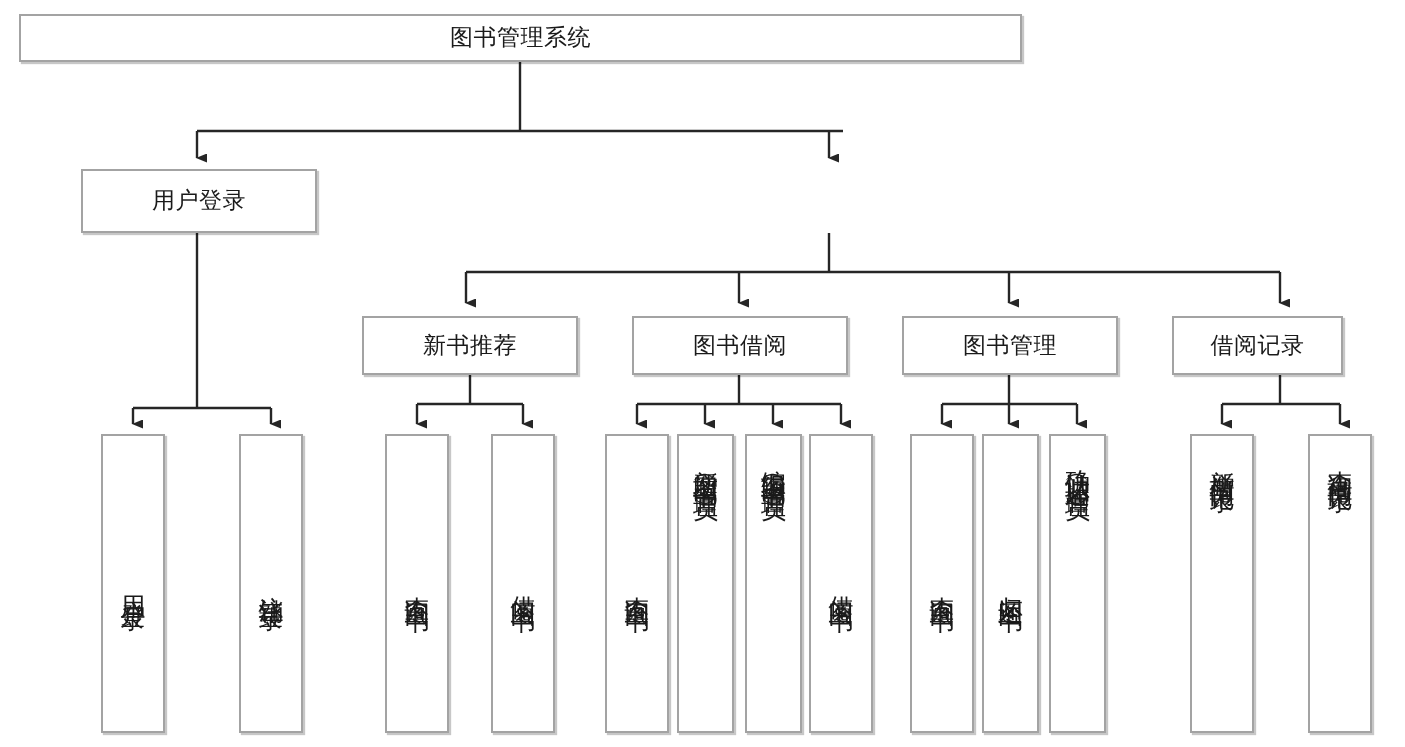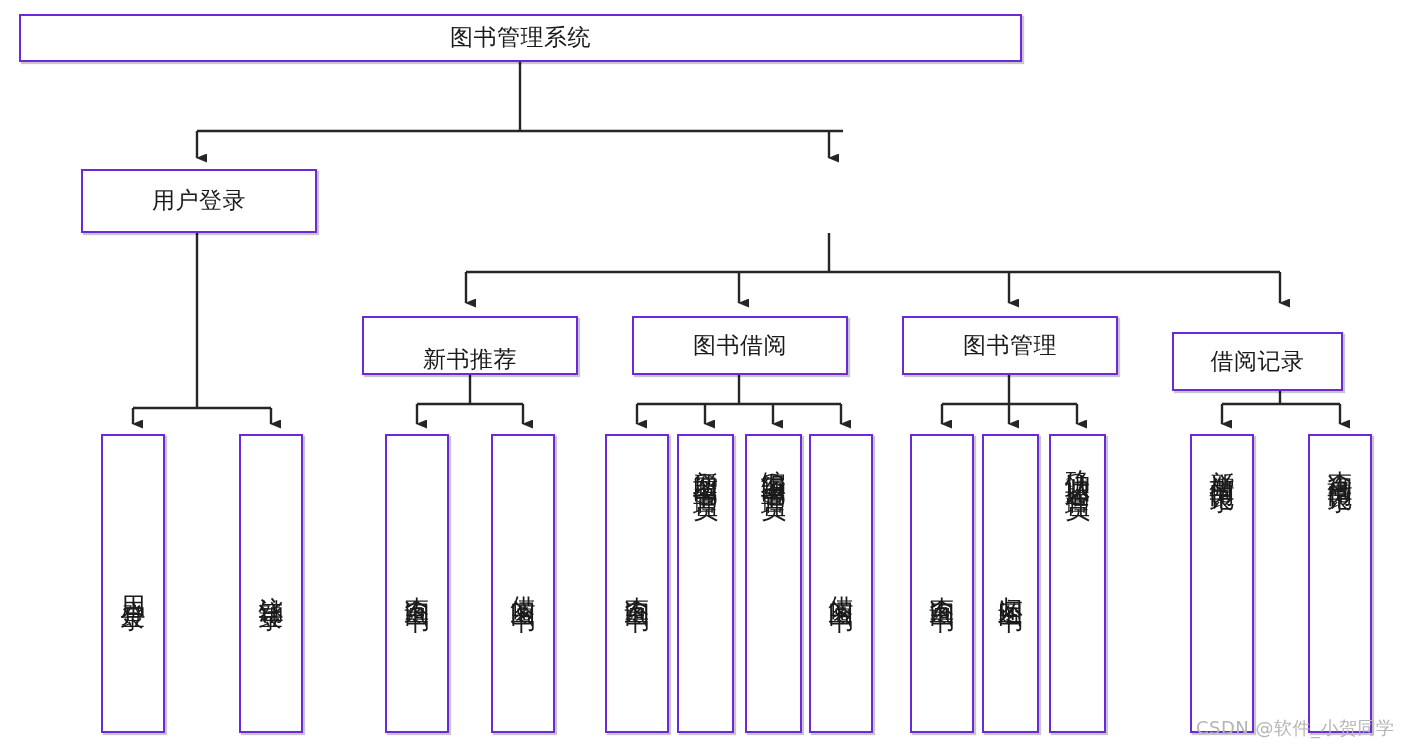--- a/index.html
+++ b/index.html
@@ -23,21 +23,21 @@
   svg#connector-layer {
     position: absolute;
     left: 0;
     top: 0;
     width: 1405px;
     height: 747px;
     pointer-events: none;
   }
   .node {
     position: absolute;
-    border: 2px solid #6d28d9;
+    border: 2px solid #a3a3a3;
     background: #ffffff;
     box-shadow: 2px 2px 1px rgba(0,0,0,0.22);
     display: flex;
     align-items: center;
     justify-content: center;
     color: #1a1a1a;
   }
   .node .node-label {
     display: block;
     text-align: center;
@@ -129,30 +129,30 @@
   </svg>
 
   <div class="node horiz root" style="left:19px; top:14px; width:1003px; height:48px;">
     <span class="node-label">图书管理系统</span>
   </div>
 
   <div class="node horiz" style="left:81px; top:169px; width:236px; height:64px;">
     <span class="node-label">用户登录</span>
   </div>
 
-  <div class="node horiz" style="left:362px; top:316px; width:216px; height:59px;align-items:flex-end;">
+  <div class="node horiz" style="left:362px; top:316px; width:216px; height:59px;">
     <span class="node-label">新书推荐</span>
   </div>
   <div class="node horiz" style="left:632px; top:316px; width:216px; height:59px;">
     <span class="node-label">图书借阅</span>
   </div>
   <div class="node horiz" style="left:902px; top:316px; width:216px; height:59px;">
     <span class="node-label">图书管理</span>
   </div>
-  <div class="node horiz" style="left:1172px; top:316px; width:171px; height:59px;margin-top:16px;">
+  <div class="node horiz" style="left:1172px; top:316px; width:171px; height:59px;">
     <span class="node-label">借阅记录</span>
   </div>
 
   <div class="node vert short-text" style="left:101px; top:434px; width:64px; height:299px;">
     <span class="node-label">用户登录</span>
   </div>
   <div class="node vert short-text" style="left:239px; top:434px; width:64px; height:299px;">
     <span class="node-label">注销登录</span>
   </div>
 
@@ -186,15 +186,14 @@
     <span class="node-label">确认归还（管理员）</span>
   </div>
 
   <div class="node vert" style="left:1190px; top:434px; width:64px; height:299px;">
     <span class="node-label">新增借阅记录</span>
   </div>
   <div class="node vert" style="left:1308px; top:434px; width:64px; height:299px;">
     <span class="node-label">查询借阅记录</span>
   </div>
 
-  <div class="watermark" style="left:1196px; top:716px;">CSDN @软件_小贺同学</div>
 
 </div>
 
 </body></html>

